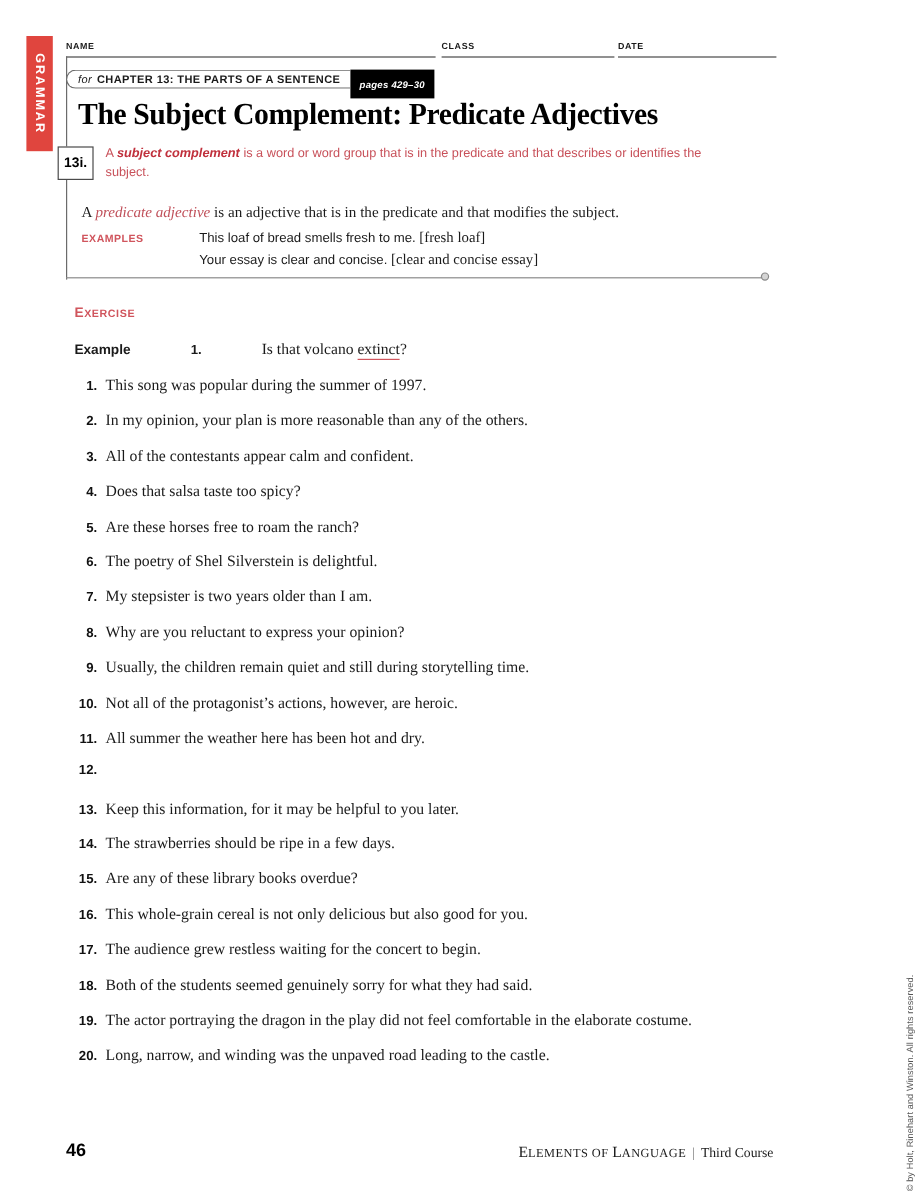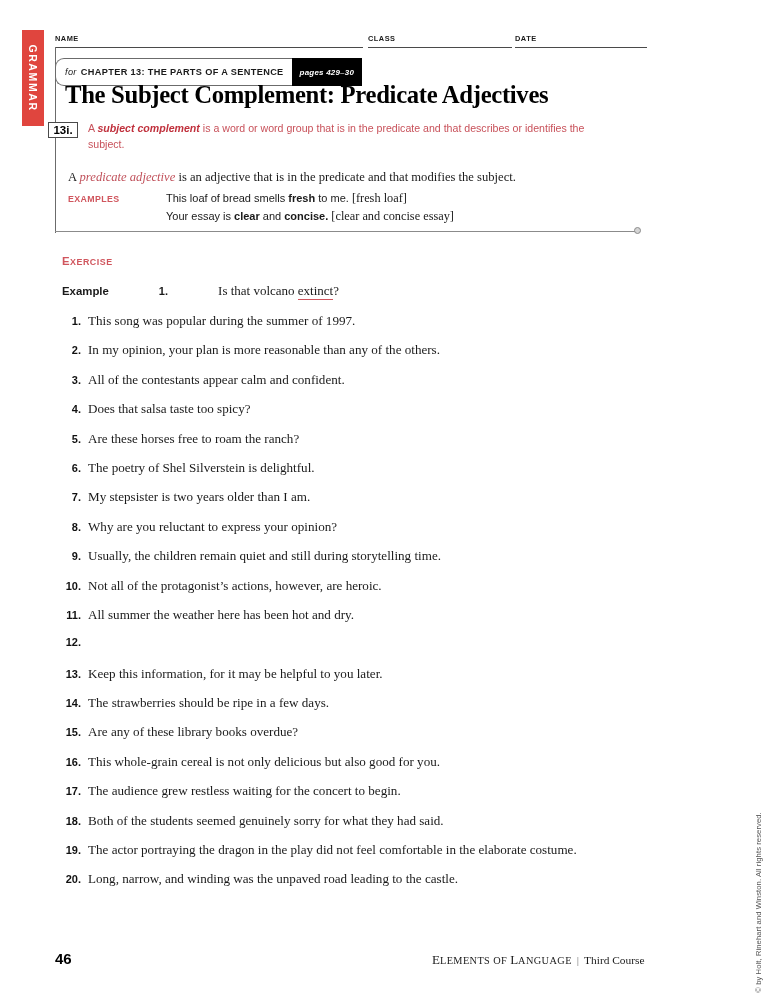--- a/index.html
+++ b/index.html
@@ -95,21 +95,21 @@
     background: #d5d5d5;
     border: 1.2px solid #8b8b8b;
     box-sizing: border-box;
   }
 
   
   .banner {
     position: absolute;
     left: 55px;
     top: 58px;
-    height: 28px;
+    height: 16px;
     display: flex;
     align-items: stretch;
   }
   .banner .ch {
     display: flex;
     align-items: center;
     padding: 0 8px 0 9px;
     background: #ffffff;
     border: 1.2px solid #6b6b6b;
     border-right: none;
@@ -154,21 +154,21 @@
     transform: scaleX(0.97);
     transform-origin: left center;
   }
 
   
   .rulenum {
     position: absolute;
     left: 48px;
     top: 122px;
     width: 30px;
-    height: 16px;
+    height: 28px;
     border: 1.2px solid #4a4a4a;
     background: #ffffff;
     box-sizing: border-box;
     display: flex;
     align-items: center;
     justify-content: center;
     font-family: "Liberation Sans", sans-serif;
     font-weight: bold;
     font-size: 11.5px;
     color: #000000;
@@ -211,21 +211,21 @@
     font-weight: bold;
     font-size: 8.8px;
     letter-spacing: 0.4px;
     color: #d0555d;
   }
   .ex-txt {
     font-family: "Liberation Sans", sans-serif;
     font-size: 11px;
     color: #1a1a1a;
   }
-  .ex-txt b { font-weight: bold; text-align: center; }
+  .ex-txt b { font-weight: normal; text-align: center; }
   .ex-txt .ser { font-family: "Liberation Serif", serif; font-size: 12.3px; }
 
   
   .exercise {
     position: absolute;
     left: 62px;
     top: 255px;
     display: flex;
     align-items: baseline;
   }

